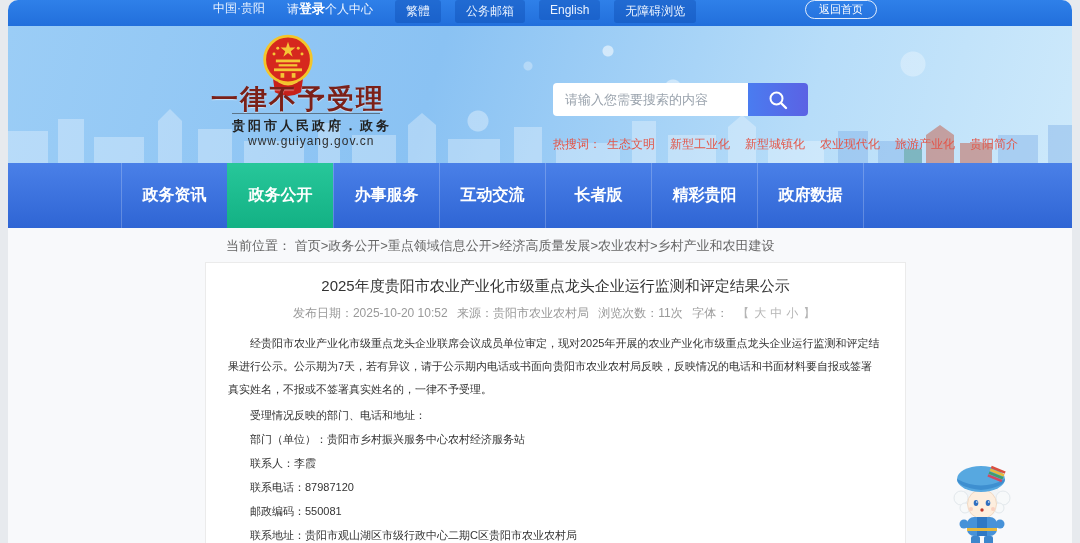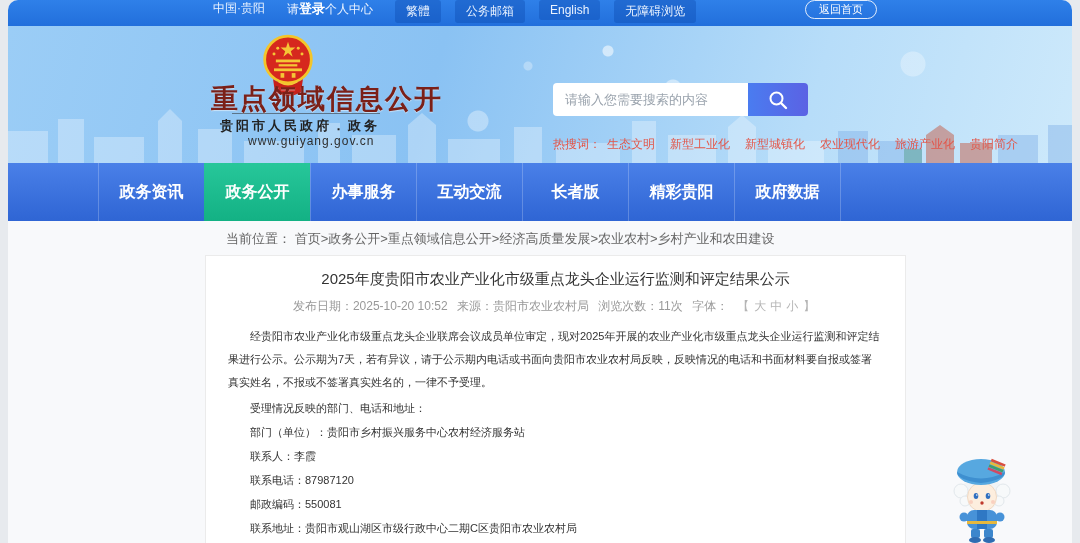--- a/index.html
+++ b/index.html
@@ -36,40 +36,40 @@
       linear-gradient(105deg,#9bcdf6 0%,#8ac2f3 40%,#b7ddf9 75%,#cde9fb 100%);
   }
   .skyline{position:absolute;left:0;bottom:0;width:100%;height:62px;}
   .emblem{position:absolute;left:252px;top:6px;width:56px;height:70px;}
   .site-name{
     position:absolute;left:203px;top:55px;font-size:27px;font-weight:bold;
     color:#7b2018;letter-spacing:2px;white-space:nowrap;text-shadow:0 1px 1px rgba(255,255,255,.5);
     cursor:pointer;
   }
   .site-divider{position:absolute;left:224px;top:87px;width:148px;height:1px;background:rgba(50,50,50,.55);}
-  .site-sub{position:absolute;left:212px;top:91px;font-size:13px;font-weight:bold;color:#222;letter-spacing:3px;white-space:nowrap;}
+  .site-sub{position:absolute;left:224px;top:91px;font-size:13px;font-weight:bold;color:#222;letter-spacing:3px;white-space:nowrap;}
   .site-url{position:absolute;left:240px;top:108px;font-size:12px;color:#2e2e2e;letter-spacing:1px;}
   .search-box{position:absolute;left:545px;top:57px;display:flex;height:33px;}
   .search-input{
     width:195px;height:33px;border:none;outline:none;background:#fff;
     border-radius:4px 0 0 4px;padding:0 12px;font-size:13px;color:#333;
     font-family:inherit;box-sizing:border-box;
   }
   .search-input::placeholder{color:#9aa3ad;}
   .search-btn{
     width:60px;height:33px;border:none;border-radius:0 4px 4px 0;cursor:pointer;
     background:linear-gradient(90deg,#4a7cf0,#5b62e4);display:flex;align-items:center;justify-content:center;
   }
   .hot-row{position:absolute;left:545px;top:110px;display:flex;font-size:12px;color:#e2564a;white-space:nowrap;}
   .hot-label{margin-right:6px;}
   .hot-word{margin-right:15px;cursor:pointer;}
   
   .nav{
-    height:58px;background:linear-gradient(180deg,#4a80e8,#2f65d4);
-    display:flex;padding-left:90px;box-sizing:border-box;
+    height:65px;background:linear-gradient(180deg,#4a80e8,#2f65d4);
+    display:flex;padding-left:113px;box-sizing:border-box;
   }
   .nav-tab{
     width:105px;display:flex;align-items:center;justify-content:center;
     color:#fff;font-size:16px;font-weight:bold;cursor:pointer;
     border-left:1px solid rgba(255,255,255,.22);white-space:nowrap;
   }
   .nav-tab:last-of-type{border-right:1px solid rgba(255,255,255,.22);}
   .nav-tab.active{background:linear-gradient(180deg,#27c79a,#13b184);border-color:transparent;}
   
   .content{position:relative;height:326px;background:#f8f9fb;}
@@ -157,21 +157,21 @@
         <circle cx="45" cy="22" r="1.6" fill="#f5c636"></circle>
       <rect x="17" y="28" width="26" height="3" fill="#f5c636"></rect>
       <rect x="20" y="33" width="20" height="2.4" fill="#f5c636"></rect>
       <rect x="15" y="37.5" width="30" height="3" fill="#f5c636"></rect>
       <rect x="22" y="42.5" width="4" height="5" fill="#f5c636"></rect>
         <rect x="34" y="42.5" width="4" height="5" fill="#f5c636"></rect>
       <path d="M14,49 Q30,60 46,49 L44,63 Q30,71 16,63 Z" fill="#c8201a"></path>
       <path d="M20,52 Q30,58 40,52" stroke="#f5c636" stroke-width="1.4" fill="none"></path>
     </svg>
 
-    <div class="site-name">重点领域信息公开</div>
+    <div class="site-name">一律不予受理</div>
     <div class="site-divider"></div>
     <div class="site-sub">贵阳市人民政府．政务</div>
     <div class="site-url">www.guiyang.gov.cn</div>
 
     <div class="search-box">
       <input class="search-input" type="text" placeholder="请输入您需要搜索的内容" style="">
       <button class="search-btn">
         <svg width="20" height="20" viewBox="0 0 20 20">
           <circle cx="8.5" cy="8.5" r="6" fill="none" stroke="#fff" stroke-width="2"></circle>
           <line x1="13" y1="13" x2="18" y2="18" stroke="#fff" stroke-width="2.4" stroke-linecap="round"></line>

